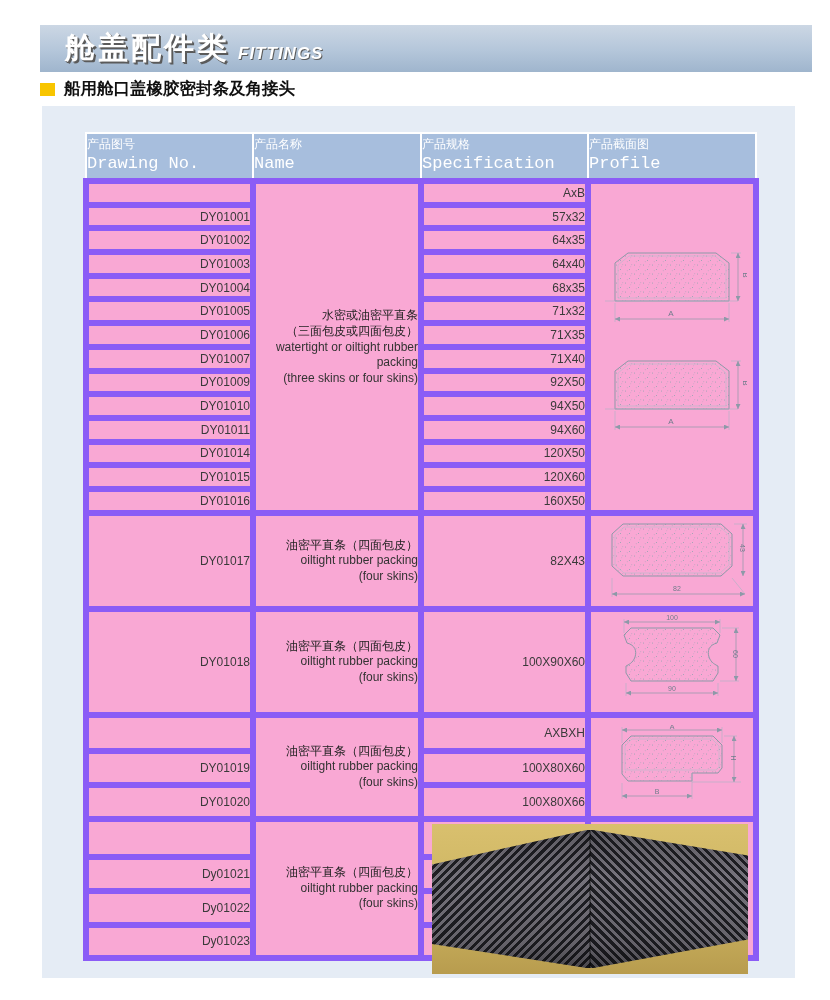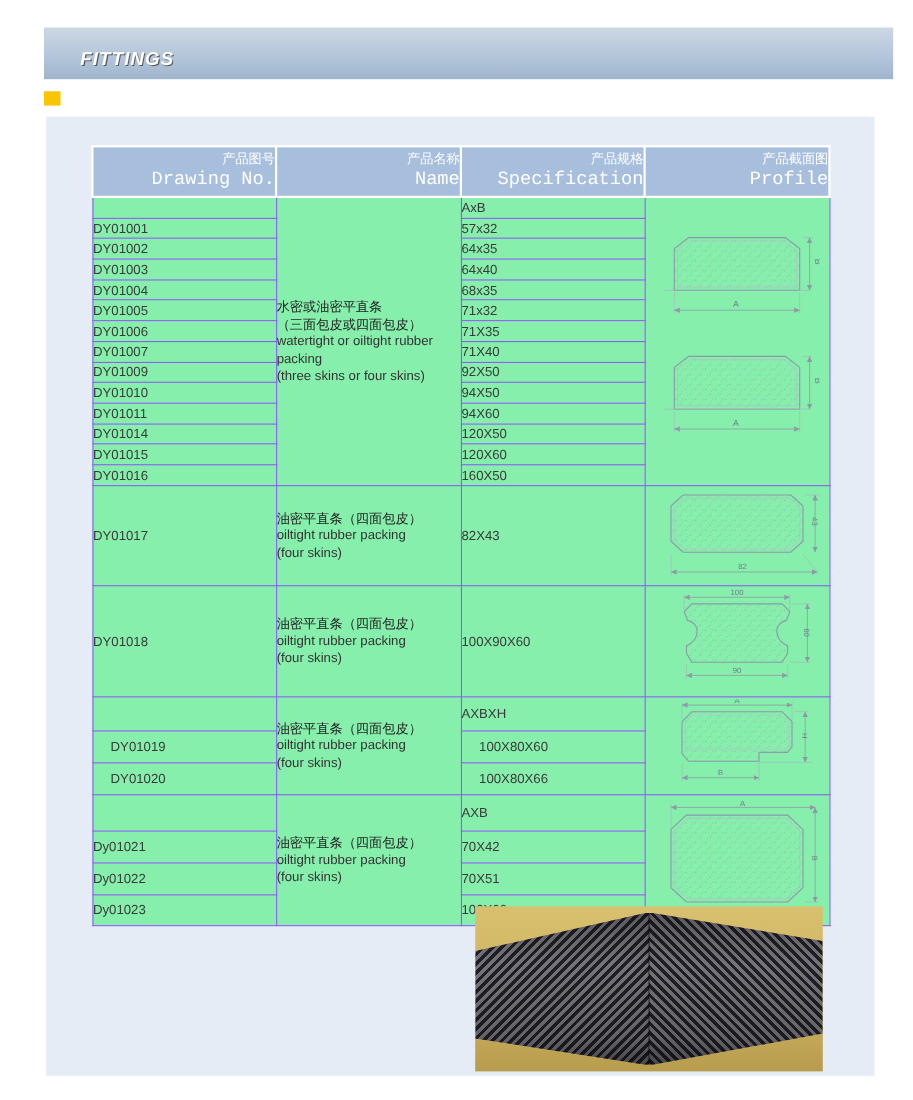--- a/index.html
+++ b/index.html
@@ -25,27 +25,27 @@
   .subtitle{position:absolute;left:40px;top:78px;height:22px;display:flex;align-items:center;}
   .bullet{width:15px;height:13px;background:#f8c500;margin-right:9px;flex:none;}
   .subtitle-zh{font-size:16.5px;font-weight:bold;color:#101010;}
   .subtitle-en{font-size:13.5px;font-weight:bold;color:#101010;margin-left:6px;letter-spacing:0.2px;}
   
   .panel{position:absolute;left:42px;top:106px;width:753px;height:872px;background:#e5ecf5;}
   
   table.catalog{position:absolute;left:41px;top:26px;border-collapse:collapse;table-layout:fixed;}
   table.catalog th{
     background:#a7bedd;color:#ffffff;font-weight:normal;border:2px solid #ffffff;
-    height:44px;padding:0;text-align:right;vertical-align:middle;margin-top:25px;
+    height:44px;padding:0;text-align:left;vertical-align:middle;margin-top:25px;
   }
   .th-zh{font-size:12px;line-height:1.35;}
   .th-en{font-size:17px;line-height:1.35;font-family:Liberation Mono, monospace;}
   table.catalog td{
-    background:#86efac;border:1px solid #8b5cf6;padding:0;
-    text-align:left;vertical-align:middle;color:#3a3a3a;font-size:12px;
+    background:#f9a8d4;border:6px solid #8b5cf6;padding:0;
+    text-align:right;vertical-align:middle;color:#3a3a3a;font-size:12px;
   }
   .w1{width:165px;} .w2{width:166px;} .w3{width:165px;} .w4{width:166px;}
   tr.rg1 td{height:17.7px;}
   tr.rg2 td{height:90px;}
   tr.rg3 td{height:100px;}
   tr.rg4a td{height:30px;} tr.rg4 td{height:28px;padding-left:16px;}
   tr.rg5a td{height:32px;} tr.rg5 td{height:28px;} tr.rg5b td{height:27px;}
   .nm-zh{font-size:12px;color:#222;white-space:pre-line;line-height:1.35;}
   .nm-en{font-size:12px;color:#333;white-space:pre-line;line-height:1.3;}
   .prof-cell-inner{display:flex;flex-direction:column;align-items:center;justify-content:center;gap:12px;}
@@ -85,25 +85,27 @@
       <circle cx="3.2" cy="7.8" r="0.45" fill="#97a3b2"></circle>
       <circle cx="6.8" cy="3.8" r="0.4" fill="#97a3b2"></circle>
     </pattern>
     <marker id="ar" markerWidth="5" markerHeight="5" refX="5" refY="2.5" orient="auto-start-reverse" markerUnits="userSpaceOnUse">
       <path d="M0,0 L5,2.5 L0,5 Z" fill="#8d99a8"></path>
     </marker>
   </defs>
 </svg>
 
 <div class="header-band">
+  <span class="title-zh">舱盖配件类</span>
   <span class="title-en">FITTINGS</span>
 </div>
 
 <div class="subtitle">
   <span class="bullet"></span>
+  <span class="subtitle-zh">船用舱口盖橡胶密封条及角接头</span>
 </div>
 
 <div class="panel">
 
   <table class="catalog">
     <thead>
       <tr>
         <th class="w1">
           <div class="th-zh">产品图号</div>
           <div class="th-en">Drawing No.</div>

